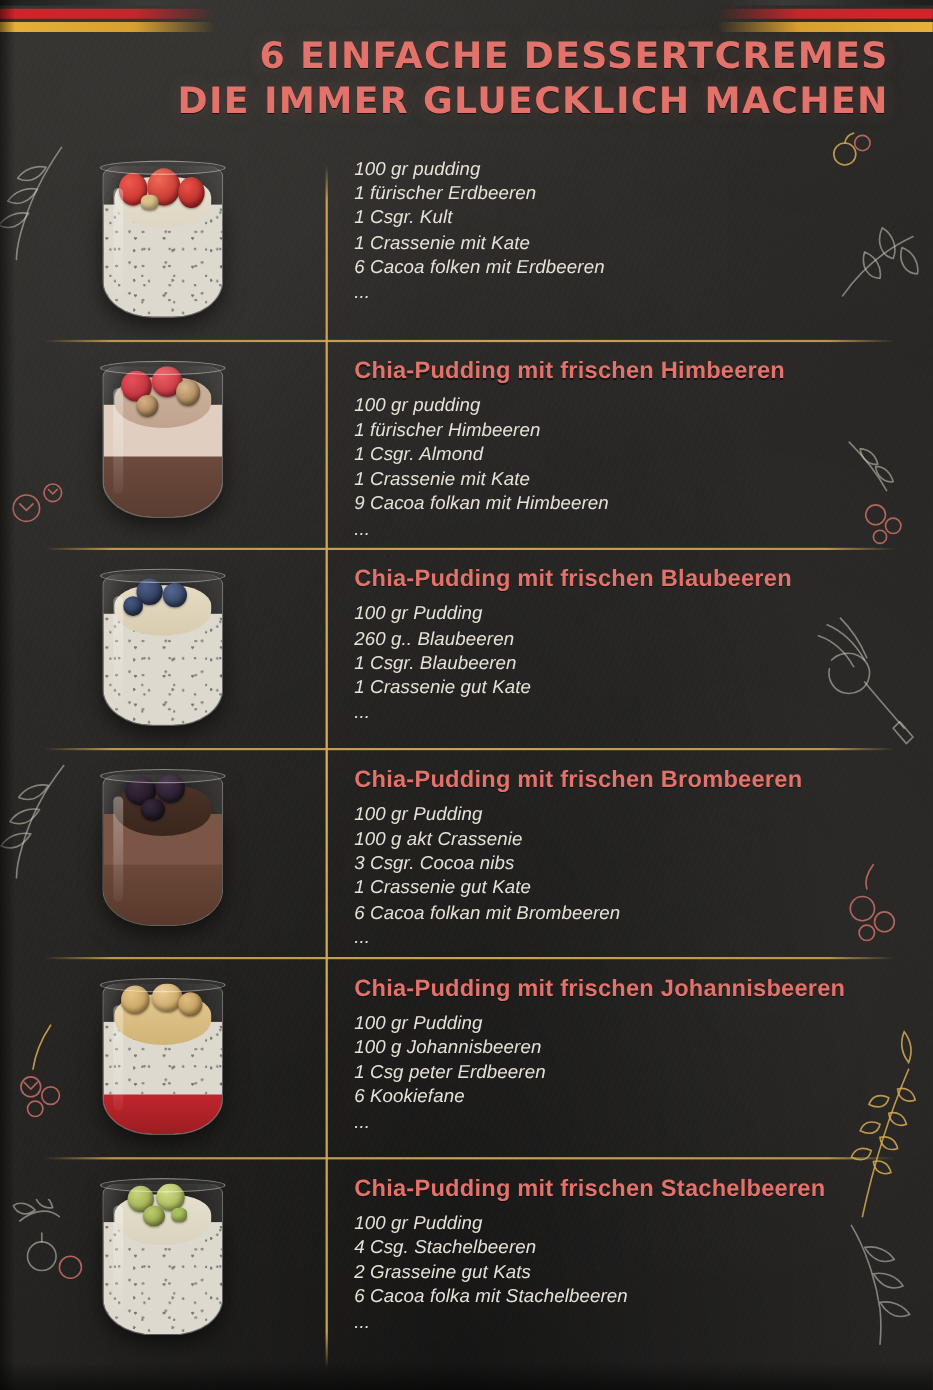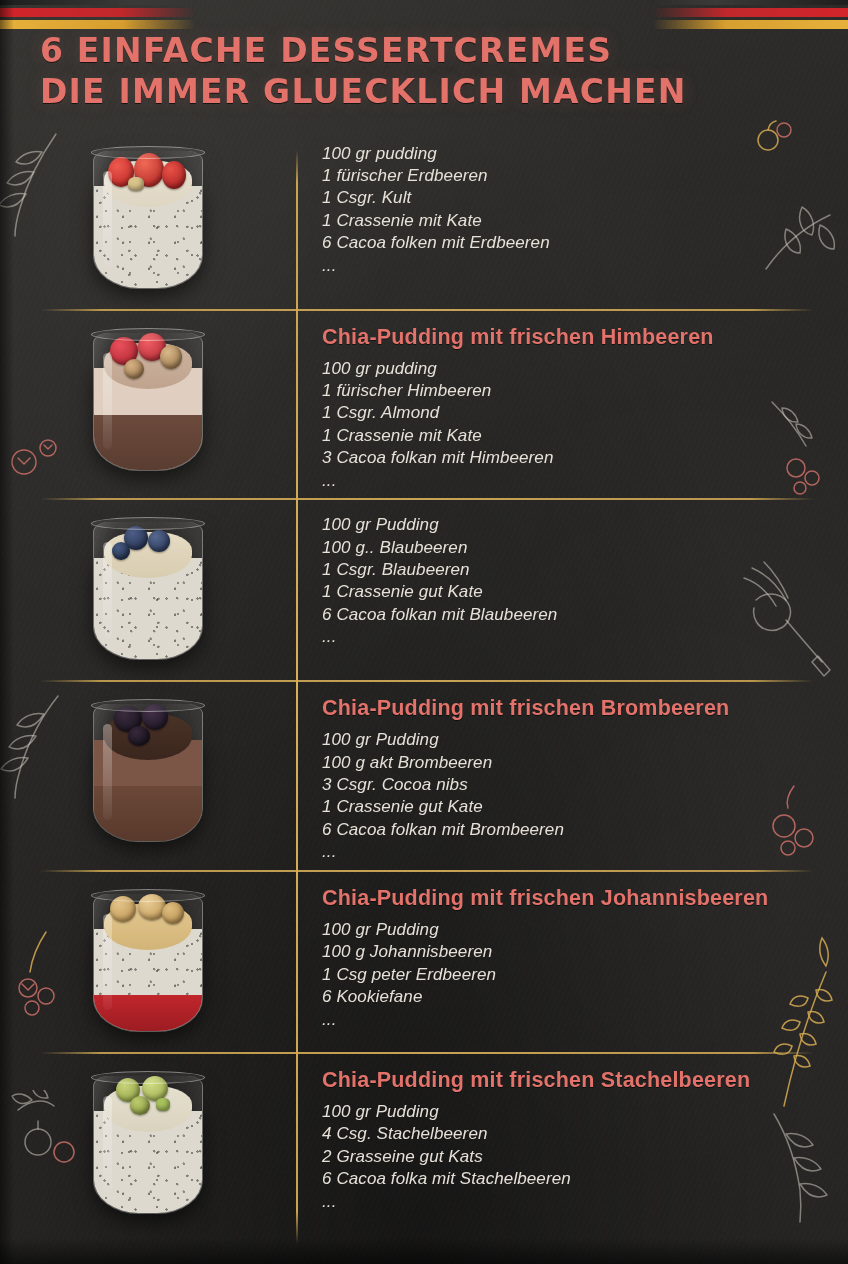--- a/index.html
+++ b/index.html
@@ -50,21 +50,21 @@
   }
   .edge-left {
     position: absolute; top: 0; left: 0; width: 14px; height: 100%;
     background: linear-gradient(90deg, rgba(0,0,0,0.5), rgba(0,0,0,0));
   }
 
   
   header {
     position: relative;
     padding: 30px 40px 10px;
-    text-align: left;
+    text-align: right;
   }
   .title-line {
     font-family: "DejaVu Sans", sans-serif;
     font-weight: 700;
     font-size: 33px;
     letter-spacing: 1.2px;
     color: #e2726a;
     text-shadow: 0 1px 0 rgba(0,0,0,.6), 0 0 18px rgba(226,114,106,.18);
     line-height: 1.25;
     white-space: nowrap;
@@ -277,45 +277,45 @@
         <div class="rim"></div>
         <div class="shine"></div>
       </div>
     </div>
     <div class="text-col">
       <div class="r-title">Chia-Pudding mit frischen Himbeeren</div>
       <div class="r-ing">100 gr pudding</div>
       <div class="r-ing">1 fürischer Himbeeren</div>
       <div class="r-ing">1 Csgr. Almond</div>
       <div class="r-ing">1 Crassenie mit Kate</div>
-      <div class="r-ing">3 Cacoa folkan mit Himbeeren</div>
+      <div class="r-ing">9 Cacoa folkan mit Himbeeren</div>
       <div class="r-ing dots">...</div>
     </div>
   </div>
 
   <div class="row">
     <div class="thumb-col">
       <div class="glass">
         <div class="body">
           <div class="cream speckle"></div>
           <div class="topping" style="background:linear-gradient(180deg,#e6dcc4,#d8ccb0);"></div>
           <div class="berry" style="left:30px;top:4px;width:24px;height:24px;background:radial-gradient(circle at 35% 30%,#4c5d86,#1f2a45);"></div>
           <div class="berry" style="left:54px;top:8px;width:22px;height:22px;background:radial-gradient(circle at 35% 30%,#56688f,#243050);"></div>
           <div class="berry" style="left:18px;top:20px;width:18px;height:18px;background:radial-gradient(circle at 35% 30%,#475a84,#1c2740);"></div>
         </div>
         <div class="rim"></div>
         <div class="shine"></div>
       </div>
     </div>
     <div class="text-col">
+      <div class="r-title">Chia-Pudding mit frischen Blaubeeren</div>
       <div class="r-ing">100 gr Pudding</div>
-      <div class="r-ing">100 g.. Blaubeeren</div>
+      <div class="r-ing">260 g.. Blaubeeren</div>
       <div class="r-ing">1 Csgr. Blaubeeren</div>
       <div class="r-ing">1 Crassenie gut Kate</div>
-      <div class="r-ing">6 Cacoa folkan mit Blaubeeren</div>
       <div class="r-ing dots">...</div>
     </div>
   </div>
 
   <div class="row">
     <div class="thumb-col">
       <div class="glass">
         <div class="body">
           <div class="cream" style="background:#7b5546;"></div>
           <div class="layer2" style="background:linear-gradient(180deg,#6b4838,#59392c);"></div>
@@ -324,21 +324,21 @@
           <div class="berry" style="left:48px;top:0px;width:26px;height:26px;background:radial-gradient(circle at 35% 30%,#423046,#171220);"></div>
           <div class="berry" style="left:34px;top:22px;width:22px;height:20px;background:radial-gradient(circle at 35% 30%,#35283a,#120f18);"></div>
         </div>
         <div class="rim"></div>
         <div class="shine"></div>
       </div>
     </div>
     <div class="text-col">
       <div class="r-title">Chia-Pudding mit frischen Brombeeren</div>
       <div class="r-ing">100 gr Pudding</div>
-      <div class="r-ing">100 g akt Brombeeren</div>
+      <div class="r-ing">100 g akt Crassenie</div>
       <div class="r-ing">3 Csgr. Cocoa nibs</div>
       <div class="r-ing">1 Crassenie gut Kate</div>
       <div class="r-ing">6 Cacoa folkan mit Brombeeren</div>
       <div class="r-ing dots">...</div>
     </div>
   </div>
 
   <div class="row">
     <div class="thumb-col">
       <div class="glass">

